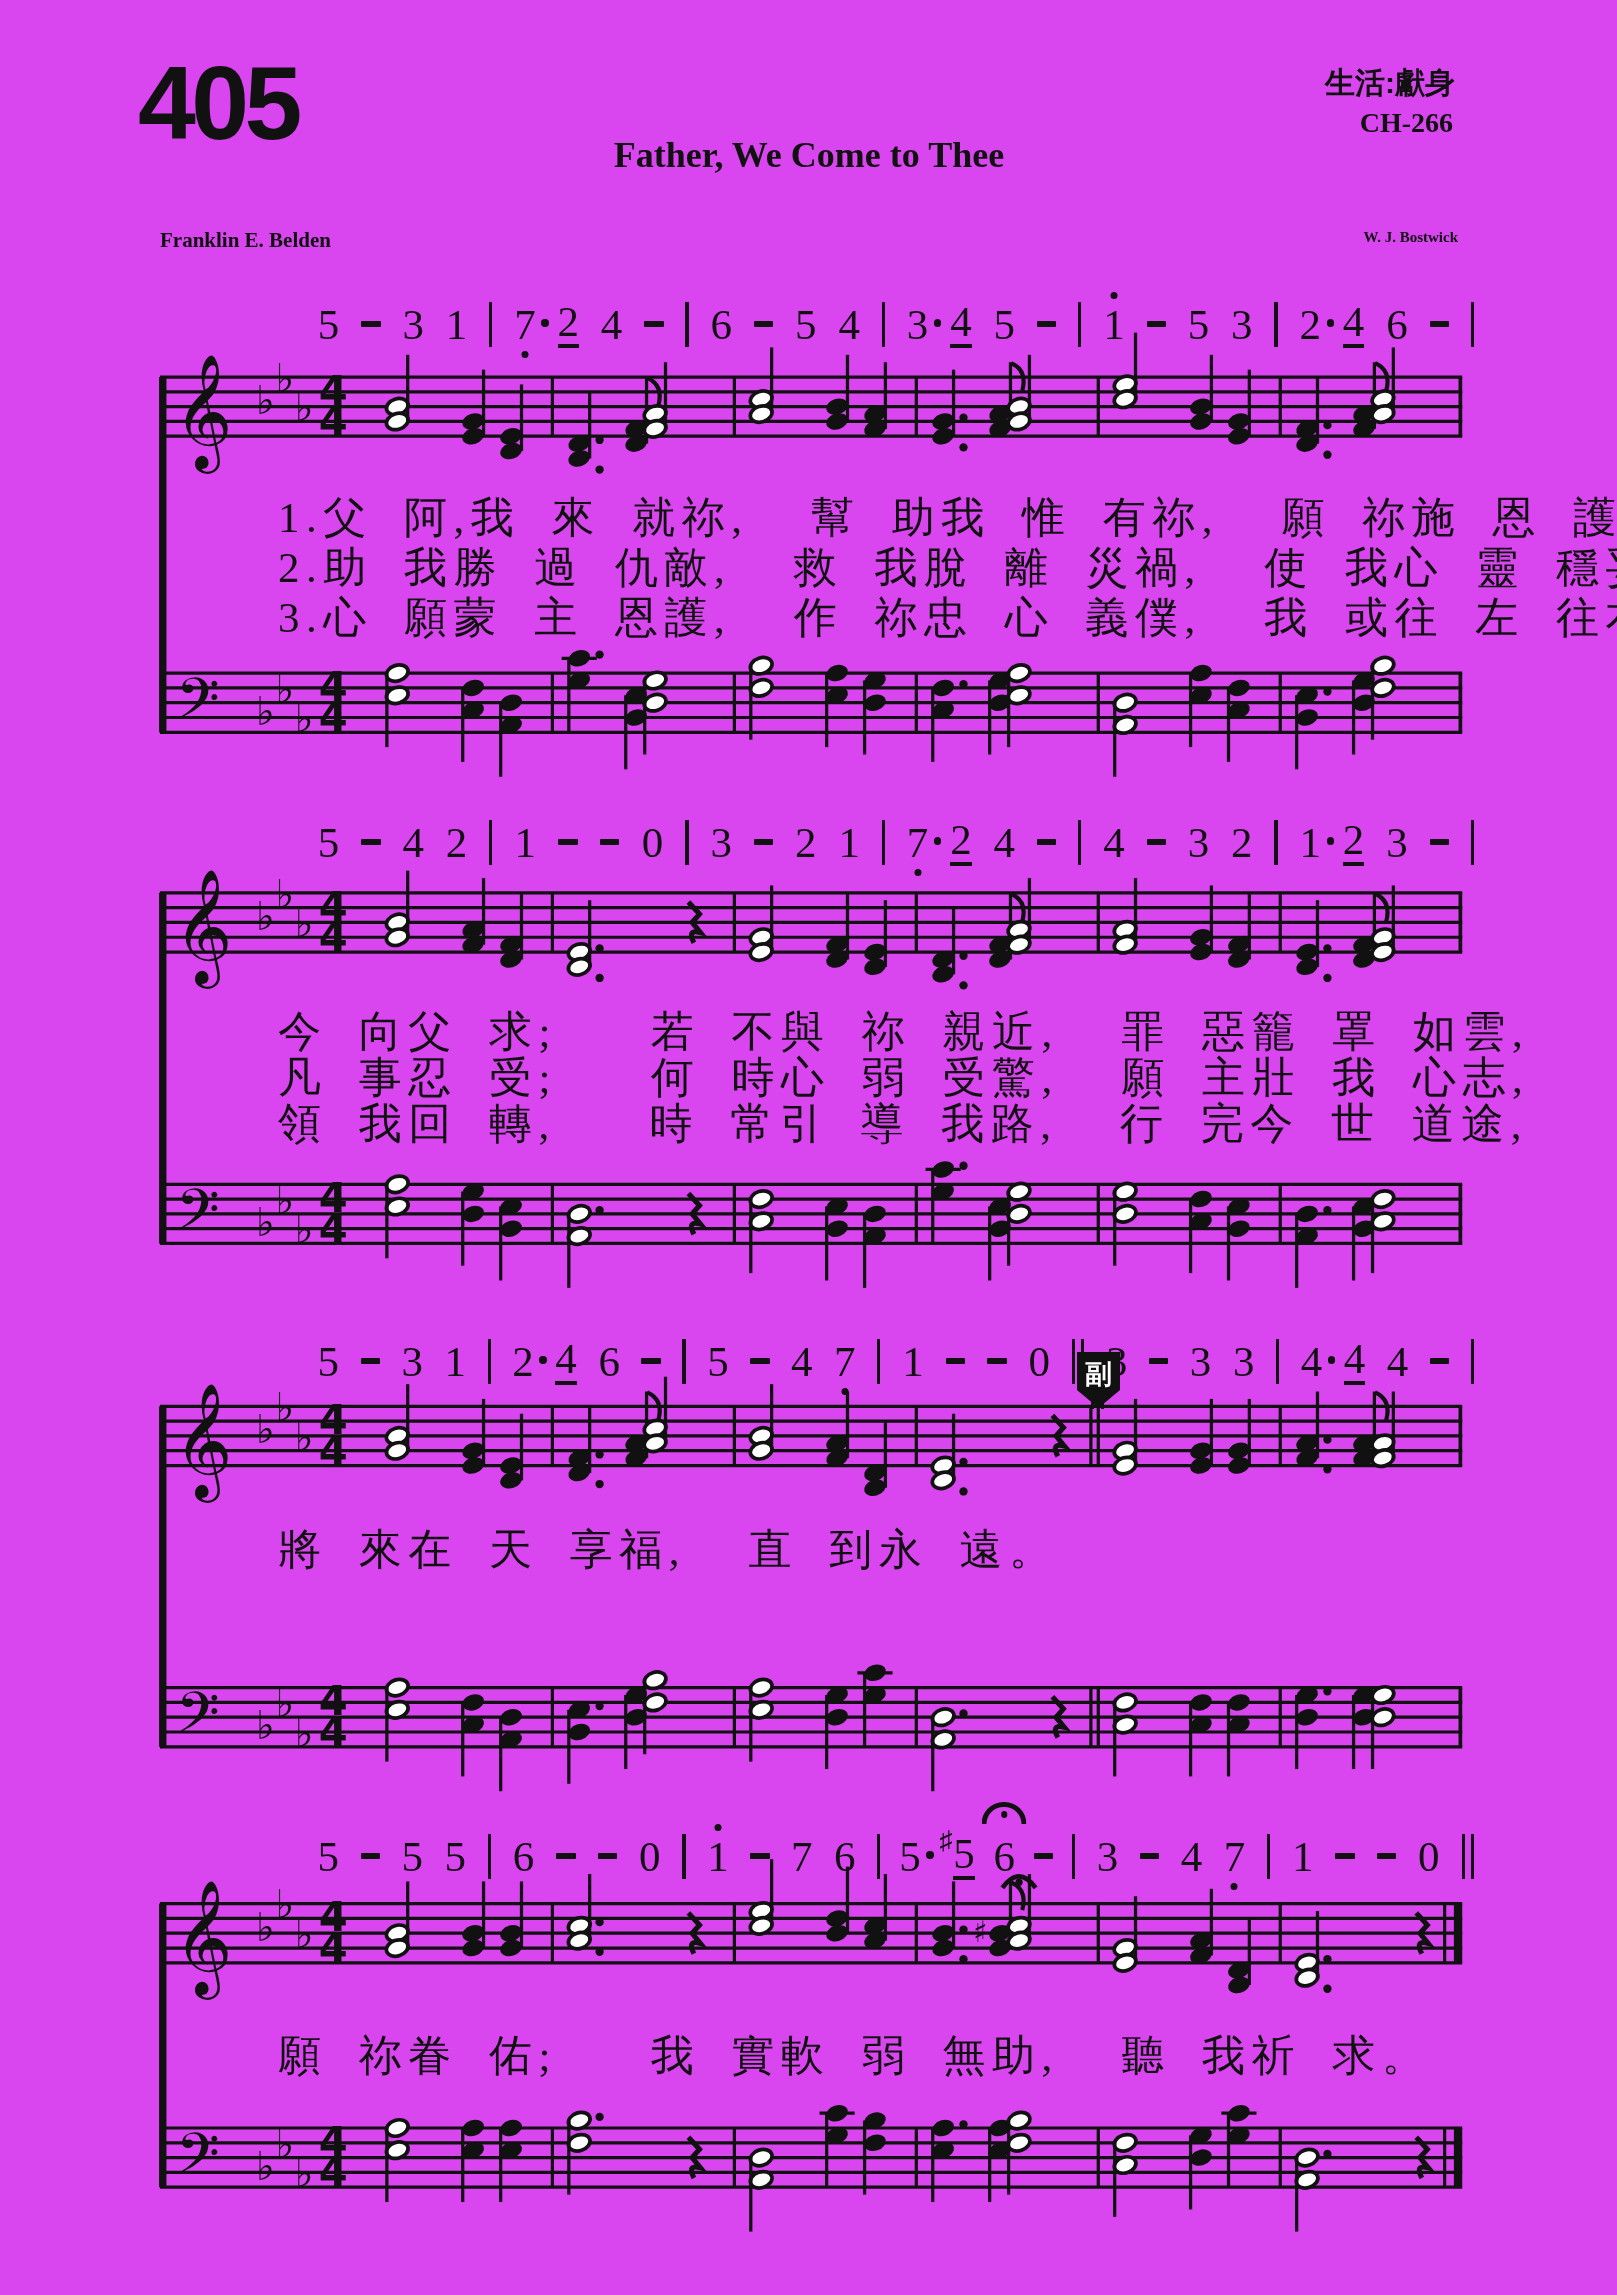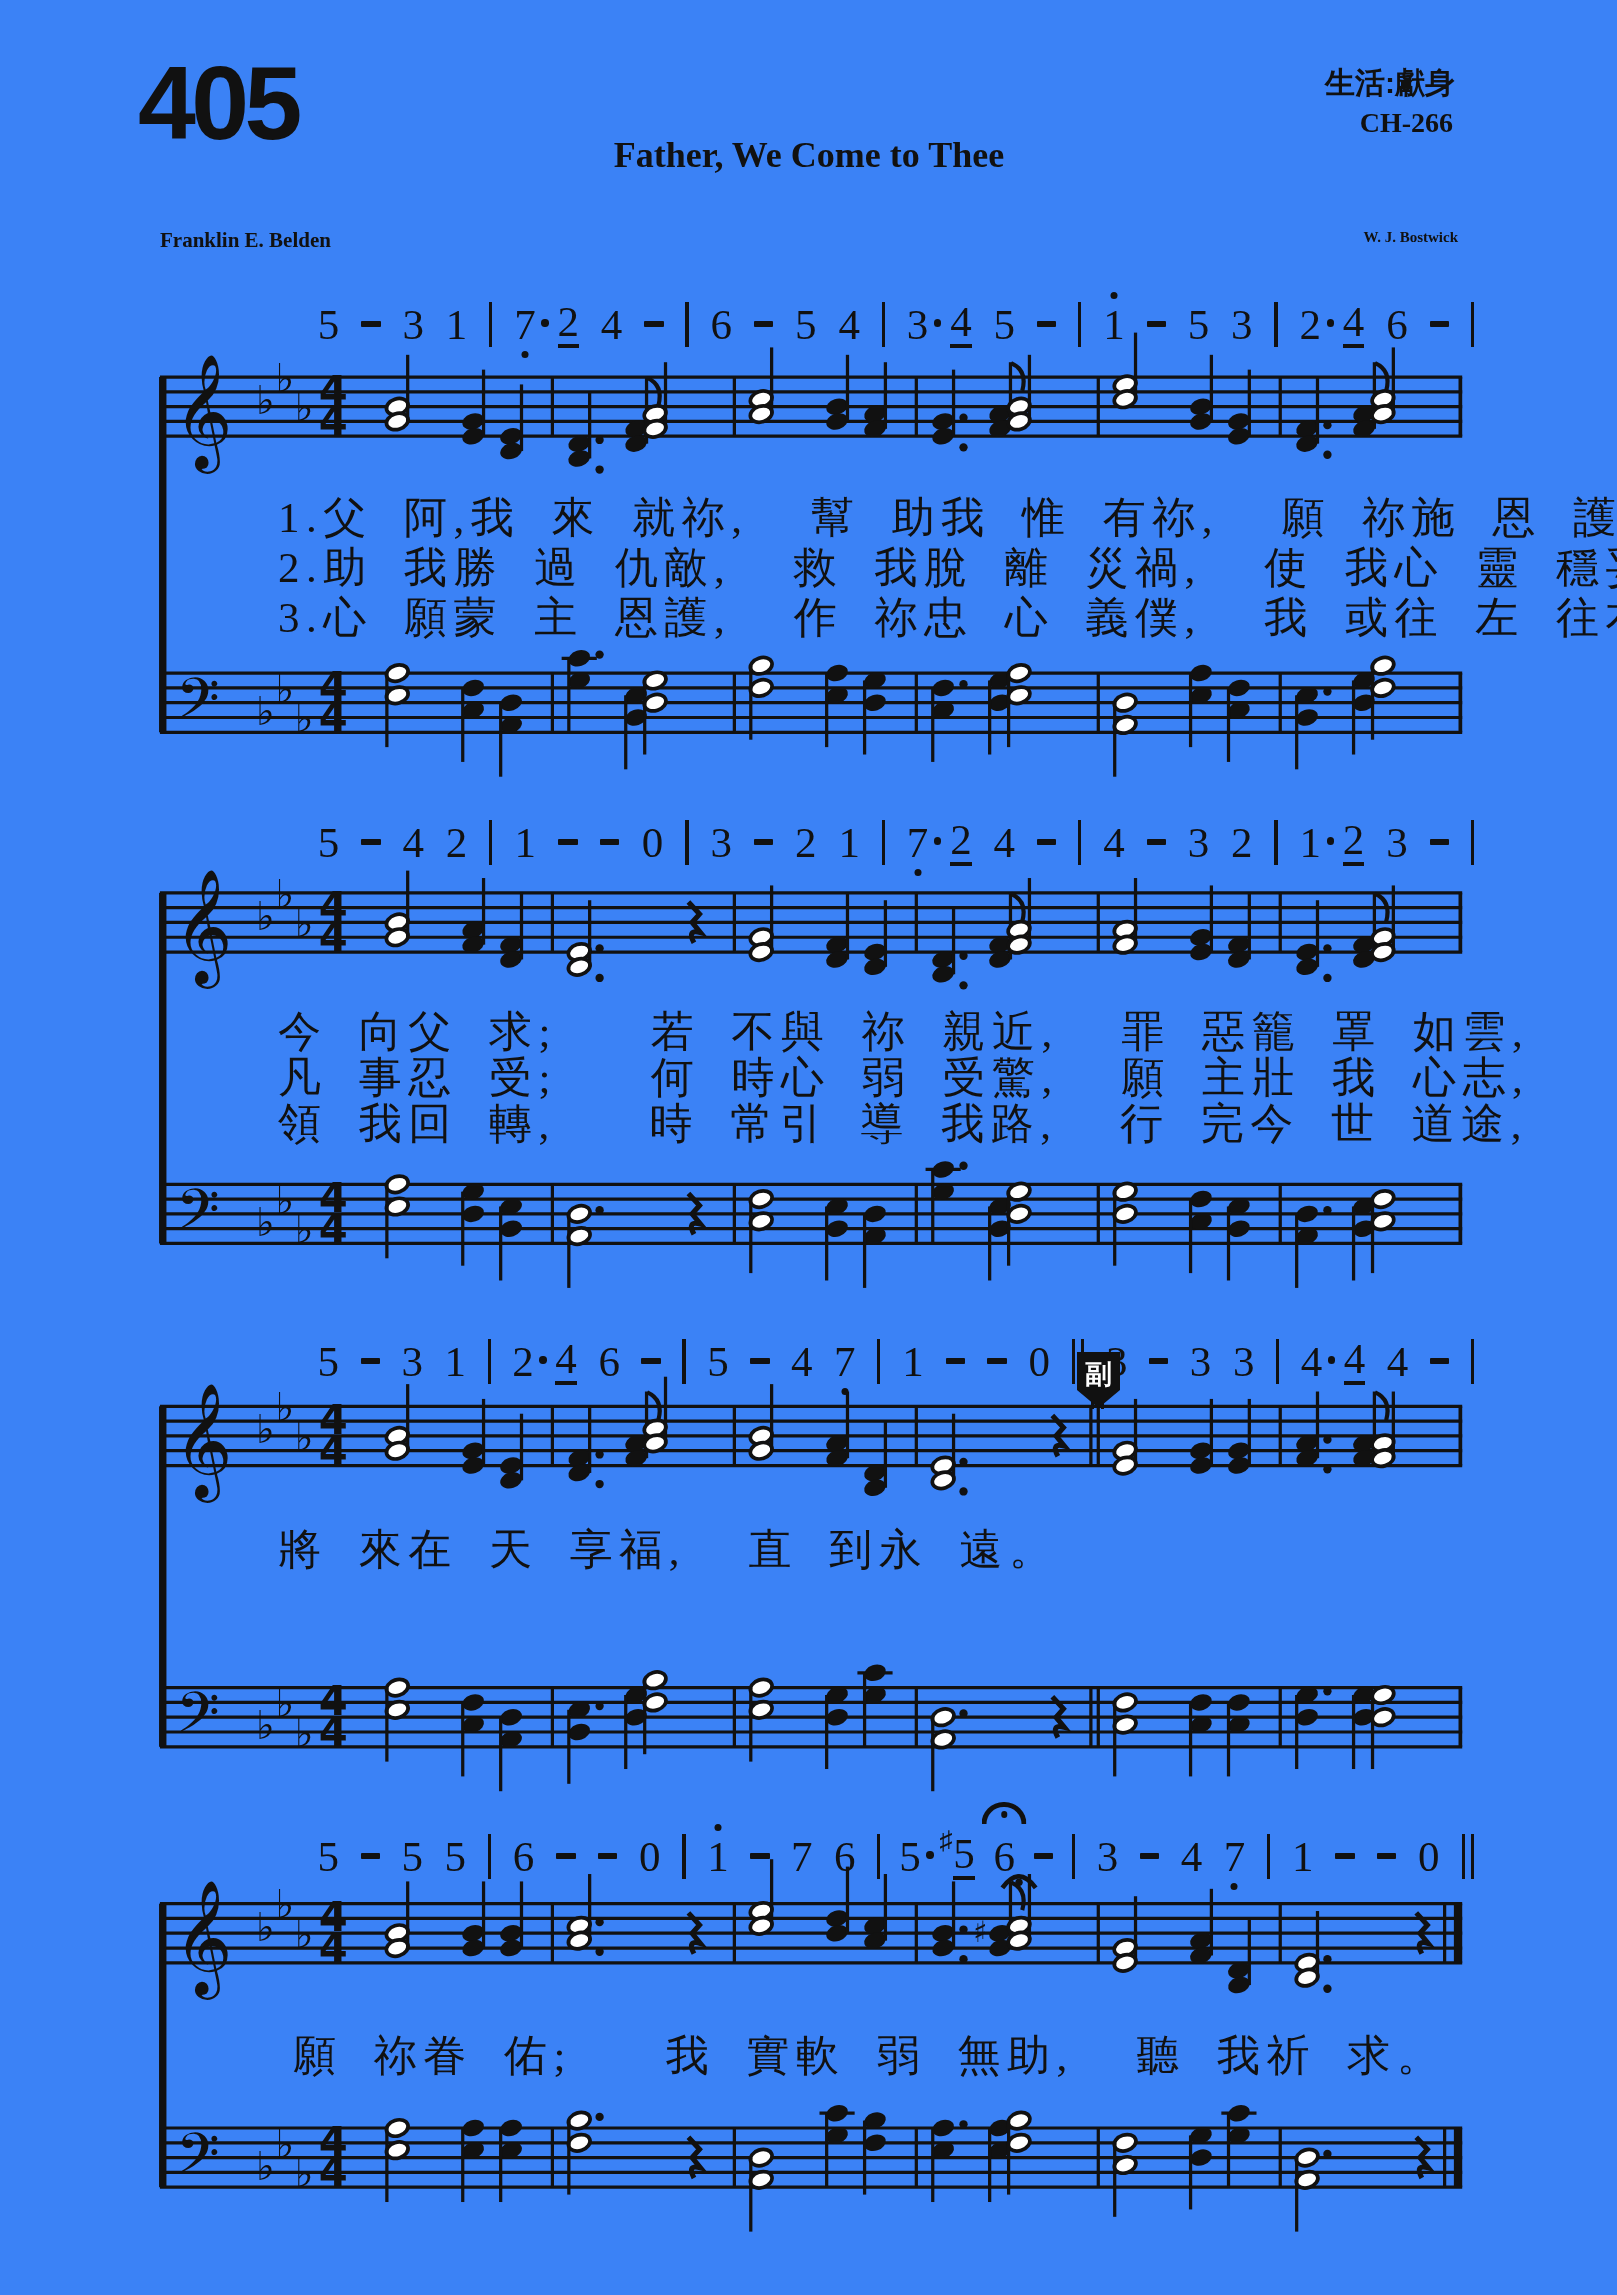--- a/index.html
+++ b/index.html
@@ -1,16 +1,16 @@
 <!DOCTYPE html>
 <html style="font-size:7.4px"><head>
 <meta charset="utf-8">
 <style>
   html,body{margin:0;padding:0;background:#e8e8e8;}
-  .page{position:relative;width:1618px;height:2295px;background:#3b82f6;color:#111;
+  .page{position:relative;width:1618px;height:2295px;background:#d946ef;color:#111;
         font-family:"Liberation Serif",serif;overflow:hidden;}
   .abs{position:absolute;}
   
   .hymn-num{left:138px;top:51px;font-family:"Liberation Sans",sans-serif;
             font-weight:900;font-size:104px;letter-spacing:-4.6px;line-height:1;}
   .title{left:0;right:0;top:54px;text-align:center;font-weight:700;font-size:72px;line-height:1;}
   .subtitle{left:0;right:0;top:137px;text-align:center;font-weight:700;font-size:36px;line-height:1;}
   .category{right:163px;top:68px;font-weight:700;font-size:30px;line-height:1;
             font-family:"Liberation Sans",sans-serif;margin-left:32px;}
   .reference{right:165px;top:109px;font-weight:700;font-size:28px;line-height:1;}
@@ -1028,21 +1028,21 @@
         <span class="bargrp">
           <span class="bar"></span>
           <span class="bar"></span>
         </span>
       </div>
     </div>
   <div id="lyrics-root">
       <div class="lyr" style="top: 493px;"><div class="line" style="height: 50px;">1.父 阿,我 來 就祢,  幫 助我 惟 有祢,  願 祢施 恩 護庇,</div><div class="line" style="height: 50px;">2.助 我勝 過 仇敵,  救 我脫 離 災禍,  使 我心 靈 穩妥,</div><div class="line" style="height: 50px;">3.心 願蒙 主 恩護,  作 祢忠 心 義僕,  我 或往 左 往右,</div></div>
       <div class="lyr" style="top: 1009px;"><div class="line" style="height: 46px;">今 向父 求;   若 不與 祢 親近,  罪 惡籠 罩 如雲,</div><div class="line" style="height: 46px;">凡 事忍 受;   何 時心 弱 受驚,  願 主壯 我 心志,</div><div class="line" style="height: 46px;">領 我回 轉,   時 常引 導 我路,  行 完今 世 道途,</div></div>
       <div class="lyr" style="top: 1527px;"><div class="line" style="height: 46px;">將 來在 天 享福,  直 到永 遠。</div></div>
-      <div class="lyr" style="top: 2031px;"><div class="line" style="height: 50px; margin-left: 15px;">願 祢眷 佑;   我 實軟 弱 無助,  聽 我祈 求。</div></div>
+      <div class="lyr" style="top: 2031px;"><div class="line" style="height: 50px;">願 祢眷 佑;   我 實軟 弱 無助,  聽 我祈 求。</div></div>
     </div>
 
   <div class="badge-stem"></div>
   <div class="badge">
     <span>副</span>
   </div>
 </div>
 
 
 </body></html>

